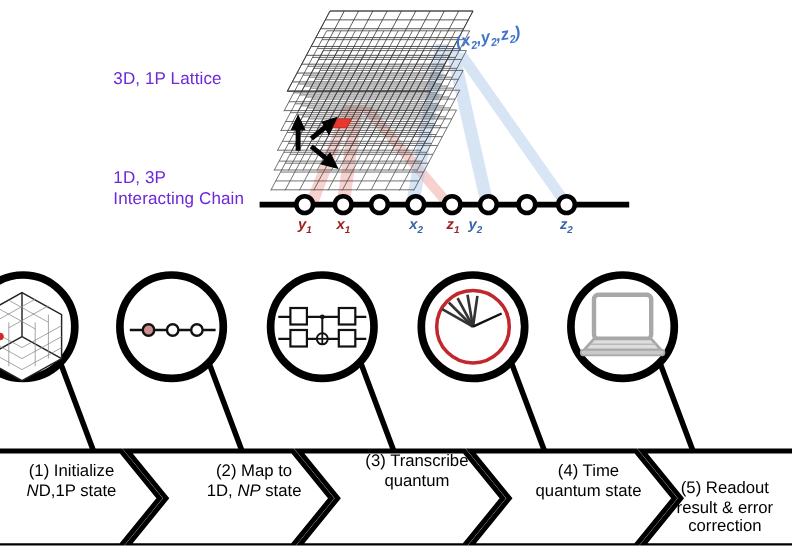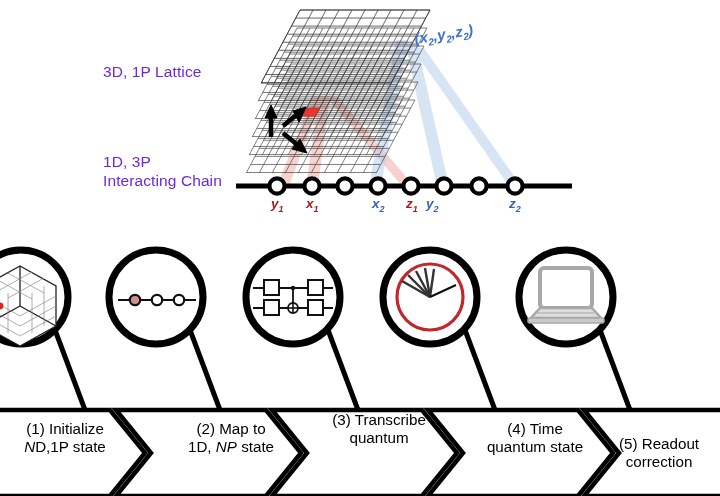--- a/index.html
+++ b/index.html
@@ -281,16 +281,17 @@
     <div>quantum</div>
   </div>
 
   <div class="step-txt" style="left:478px;top:420px;width:114px;">
     <div>(4) Time</div>
     <div>quantum state</div>
   </div>
 
   <div class="step-txt" style="left:598px;top:411px;width:122px;margin-top:24px;">
     <div>(5) Readout</div>
+    <div>result &amp; error</div>
     <div>correction</div>
   </div>
 
 </div>
 
 </body></html>

